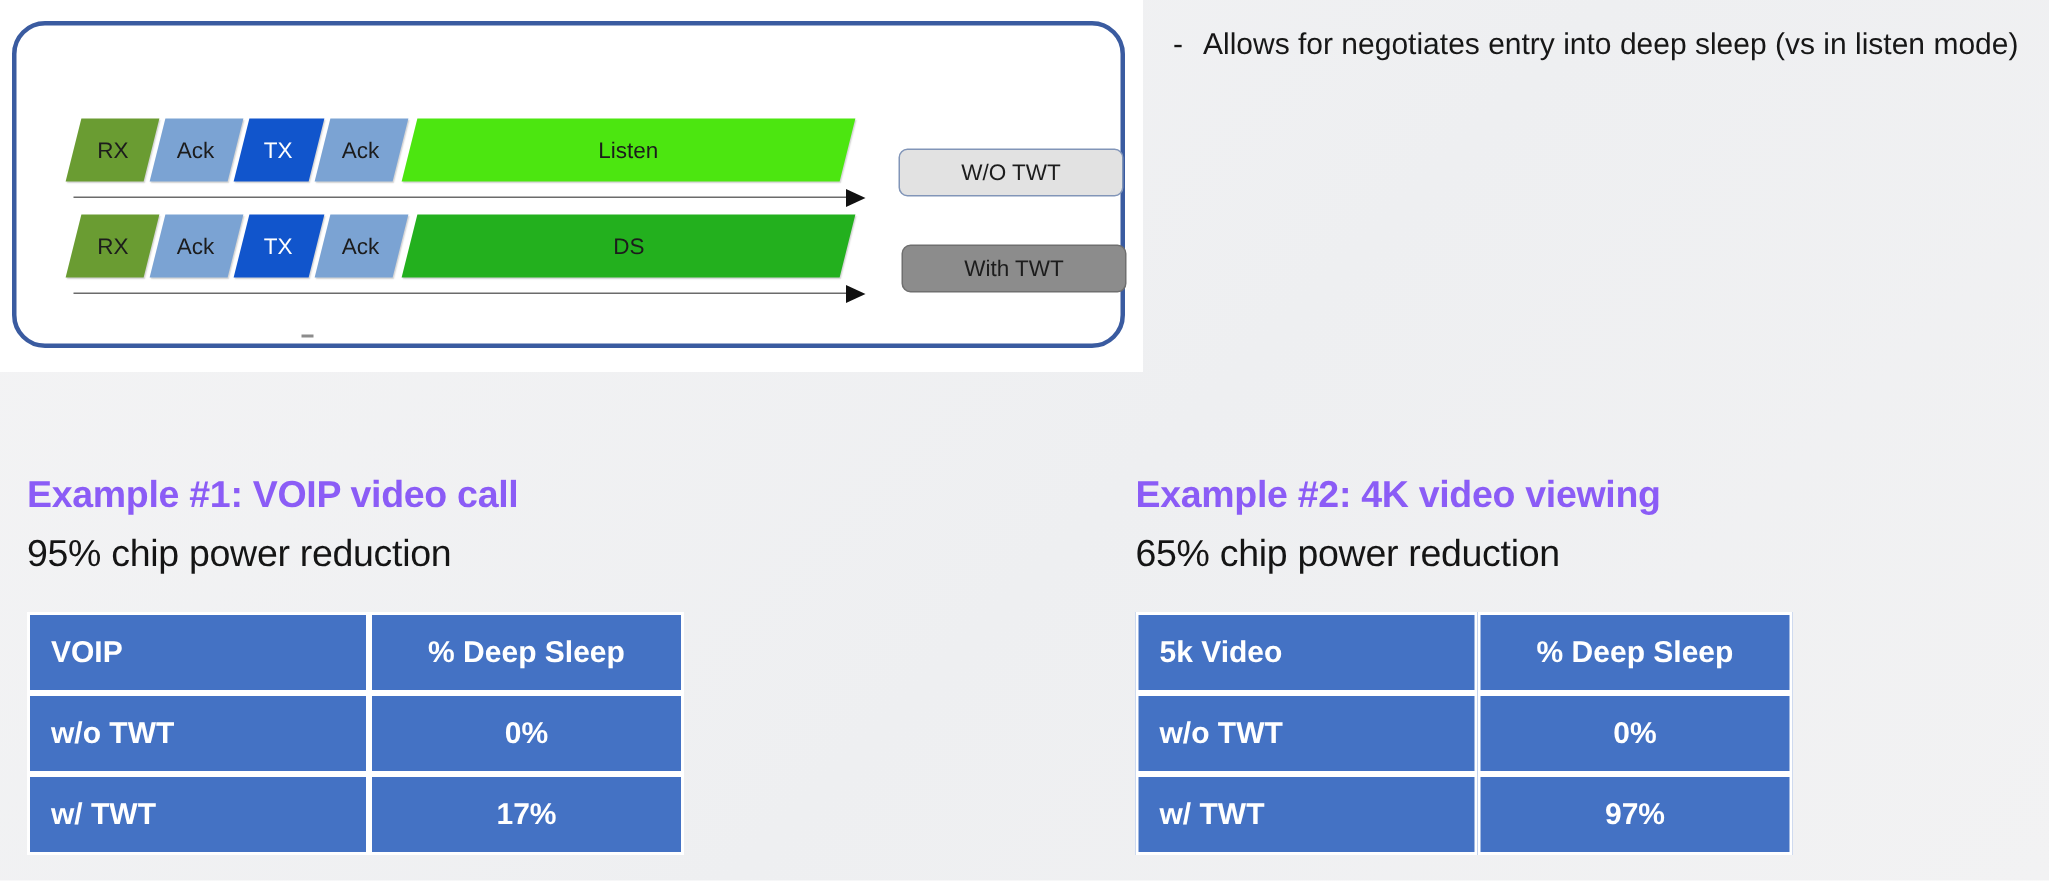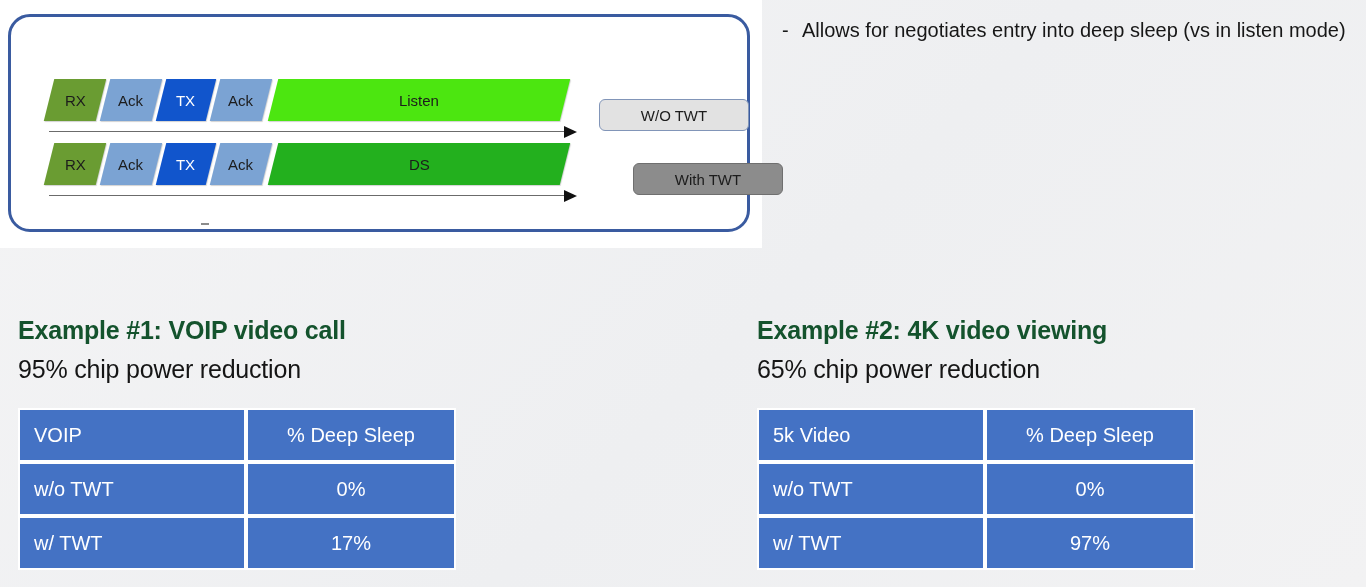--- a/index.html
+++ b/index.html
@@ -117,21 +117,20 @@
     left: 588px;
     top: 82px;
     background: #e2e2e2;
     border: 1px solid #8195b8;
   }
   #legend-with-twt {
     left: 590px;
     top: 146px;
     background: #8c8c8c;
     border: 1px solid #6f6f6f;
-    margin-left: 32px;
   }
 
   #tick-mark {
     position: absolute;
     left: 190px;
     top: 206px;
     width: 8px;
     height: 2px;
     background: #8c8c8c;
   }
@@ -167,21 +166,21 @@
   #twt-bullet-text { flex: 1; }
 
   
   .example-col { position: absolute; top: 316px; }
   #example-col-1 { left: 18px;  width: 640px; }
   #example-col-2 { left: 757px; width: 620px; }
 
   .example-title {
     font-size: 25px;
     font-weight: bold;
-    color: #14532d;
+    color: #8b5cf6;
     letter-spacing: -0.2px;
     white-space: nowrap;
   }
   .example-subtitle {
     font-size: 25px;
     color: #151515;
     margin-top: 10px;
     letter-spacing: -0.2px;
     white-space: nowrap;
   }
@@ -191,21 +190,21 @@
     border-collapse: separate;
     border-spacing: 0;
     width: 438px;
     table-layout: fixed;
     background: #ffffff;
   }
   .data-table td {
     background: #4472c4;
     color: #ffffff;
     font-size: 20px;
-    font-weight: normal;
+    font-weight: bold;
     height: 54px;
     padding: 0 14px;
     border: 2px solid #ffffff;
     box-sizing: border-box;
   }
   .data-table .col-label { width: 228px; text-align: left; }
   .data-table .col-value { width: 210px; text-align: center; }
 </style>
 </head>
 <body>

